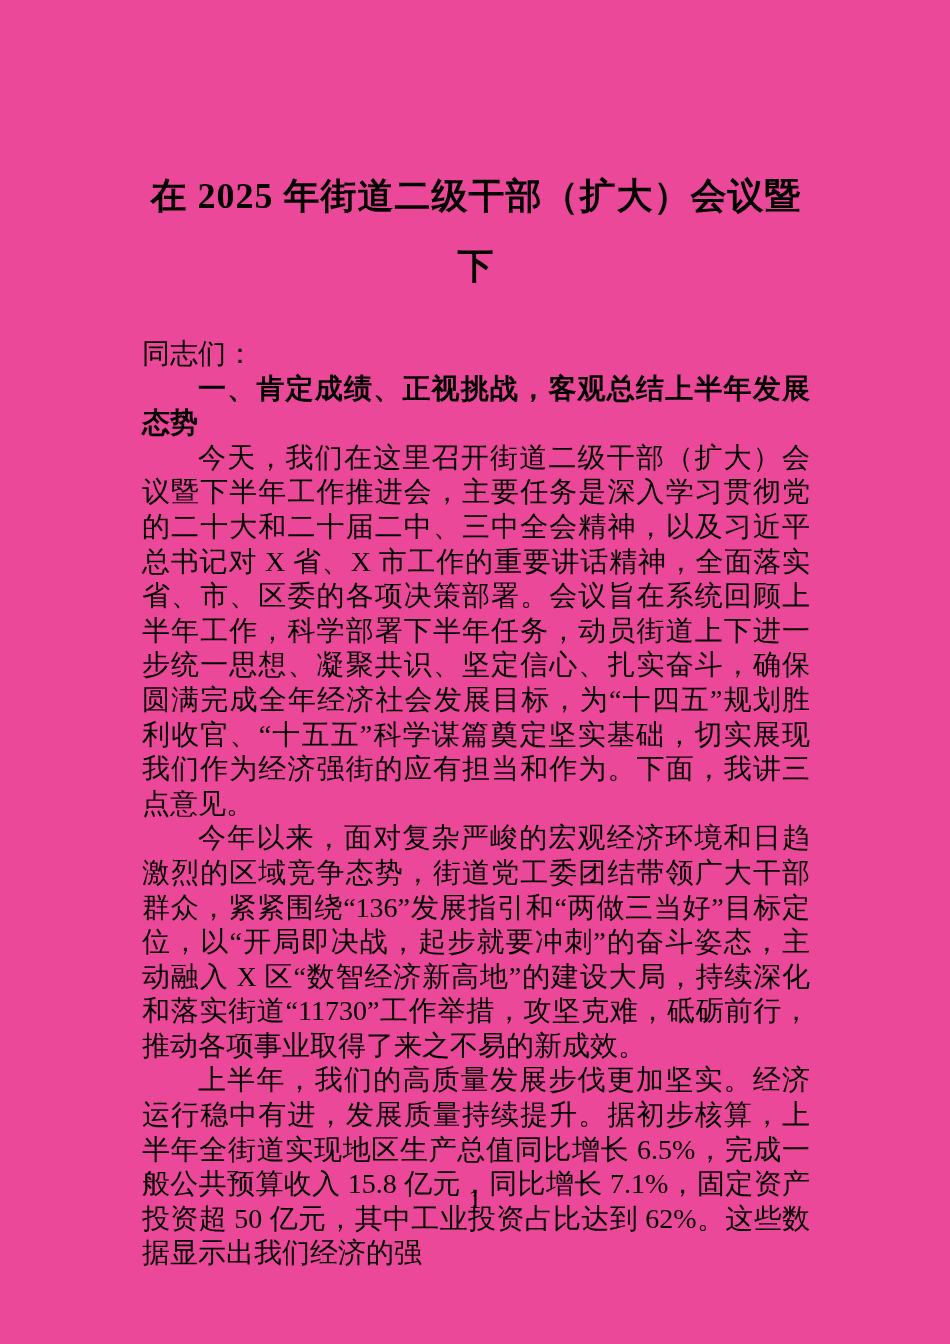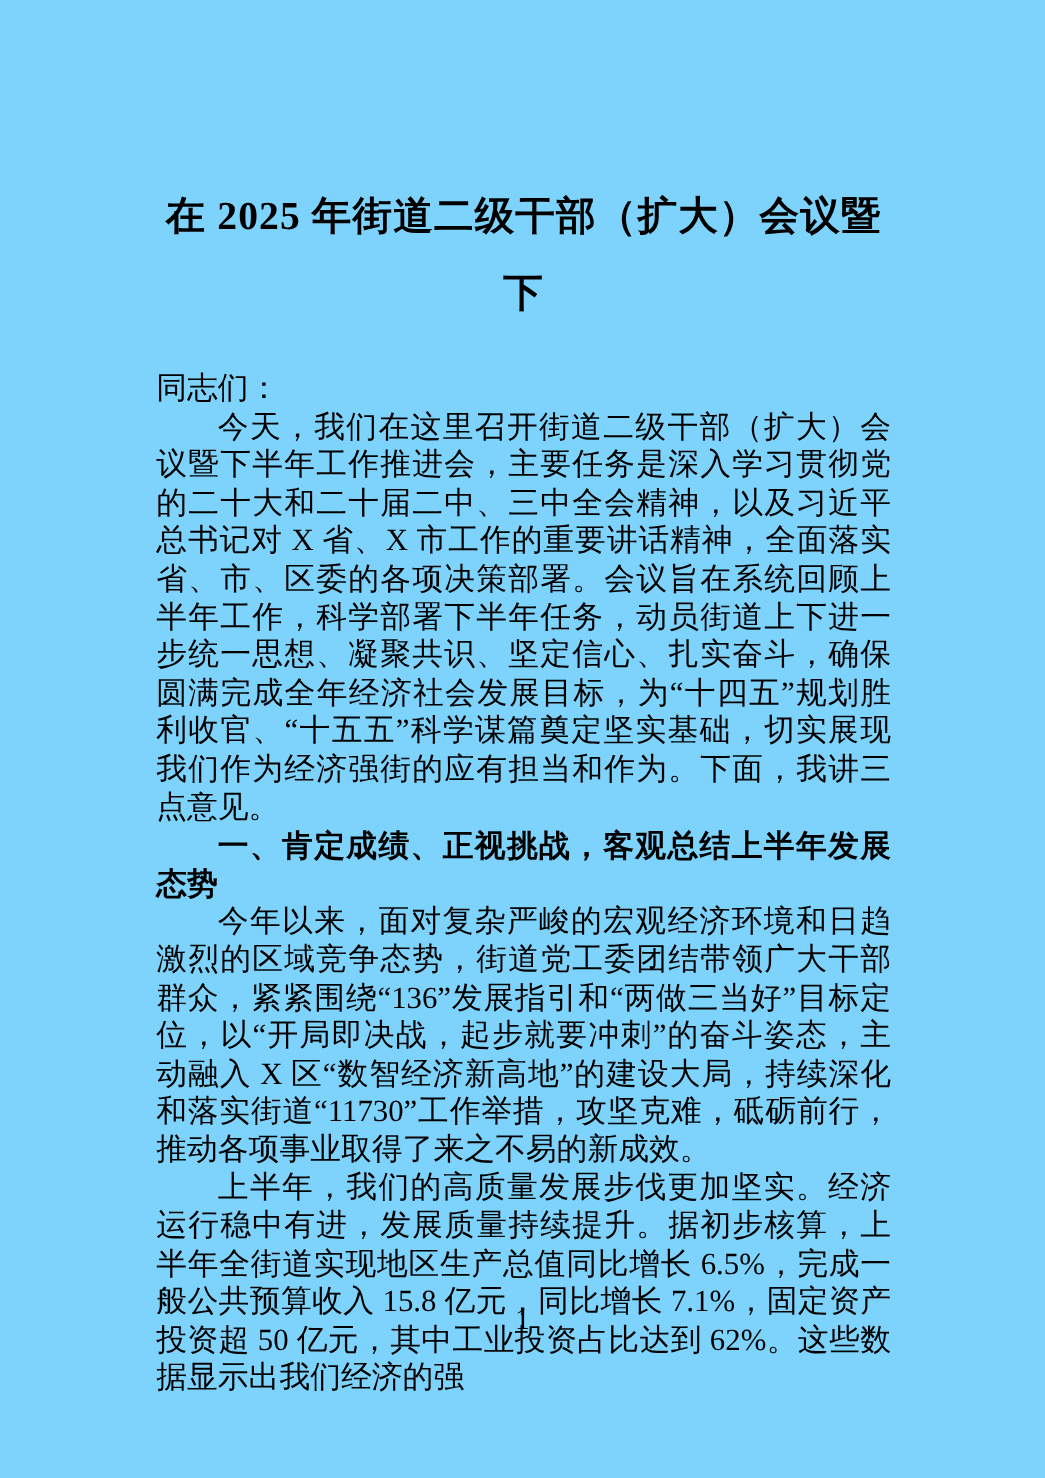--- a/index.html
+++ b/index.html
@@ -4,21 +4,21 @@
 <style>
   html, body {
     margin: 0;
     padding: 0;
     background: #ffffff;
   }
   .page {
     position: relative;
     width: 950px;
     height: 1344px;
-    background: #7dd3fc;
+    background: #ec4899;
     color: #000000;
     box-sizing: border-box;
     padding: 161px 140px 0 142px;
     overflow: hidden;
     font-family: "Liberation Serif", "DejaVu Serif", serif;
   }
   .doc-title {
     font-size: 36px;
     font-weight: 700;
     line-height: 70px;
@@ -54,20 +54,20 @@
 </head>
 <body>
 
 <div class="page">
   <div class="doc-title">
     <div>在 2025 年街道二级干部（扩大）会议暨下</div>
   </div>
 
   <div class="doc-body">
       <p class="para">同志们：</p>
+      <p class="para indent heading">一、肯定成绩、正视挑战，客观总结上半年发展态势</p>
       <p class="para indent">今天，我们在这里召开街道二级干部（扩大）会议暨下半年工作推进会，主要任务是深入学习贯彻党的二十大和二十届二中、三中全会精神，以及习近平总书记对 X 省、X 市工作的重要讲话精神，全面落实省、市、区委的各项决策部署。会议旨在系统回顾上半年工作，科学部署下半年任务，动员街道上下进一步统一思想、凝聚共识、坚定信心、扎实奋斗，确保圆满完成全年经济社会发展目标，为“十四五”规划胜利收官、“十五五”科学谋篇奠定坚实基础，切实展现我们作为经济强街的应有担当和作为。下面，我讲三点意见。</p>
-      <p class="para indent heading">一、肯定成绩、正视挑战，客观总结上半年发展态势</p>
       <p class="para indent">今年以来，面对复杂严峻的宏观经济环境和日趋激烈的区域竞争态势，街道党工委团结带领广大干部群众，紧紧围绕“136”发展指引和“两做三当好”目标定位，以“开局即决战，起步就要冲刺”的奋斗姿态，主动融入 X 区“数智经济新高地”的建设大局，持续深化和落实街道“11730”工作举措，攻坚克难，砥砺前行，推动各项事业取得了来之不易的新成效。</p>
       <p class="para indent">上半年，我们的高质量发展步伐更加坚实。经济运行稳中有进，发展质量持续提升。据初步核算，上半年全街道实现地区生产总值同比增长 6.5%，完成一般公共预算收入 15.8 亿元，同比增长 7.1%，固定资产投资超 50 亿元，其中工业投资占比达到 62%。这些数据显示出我们经济的强</p>
     </div>
 
   <div class="page-number">1</div>
 </div>
 
 </body></html>

